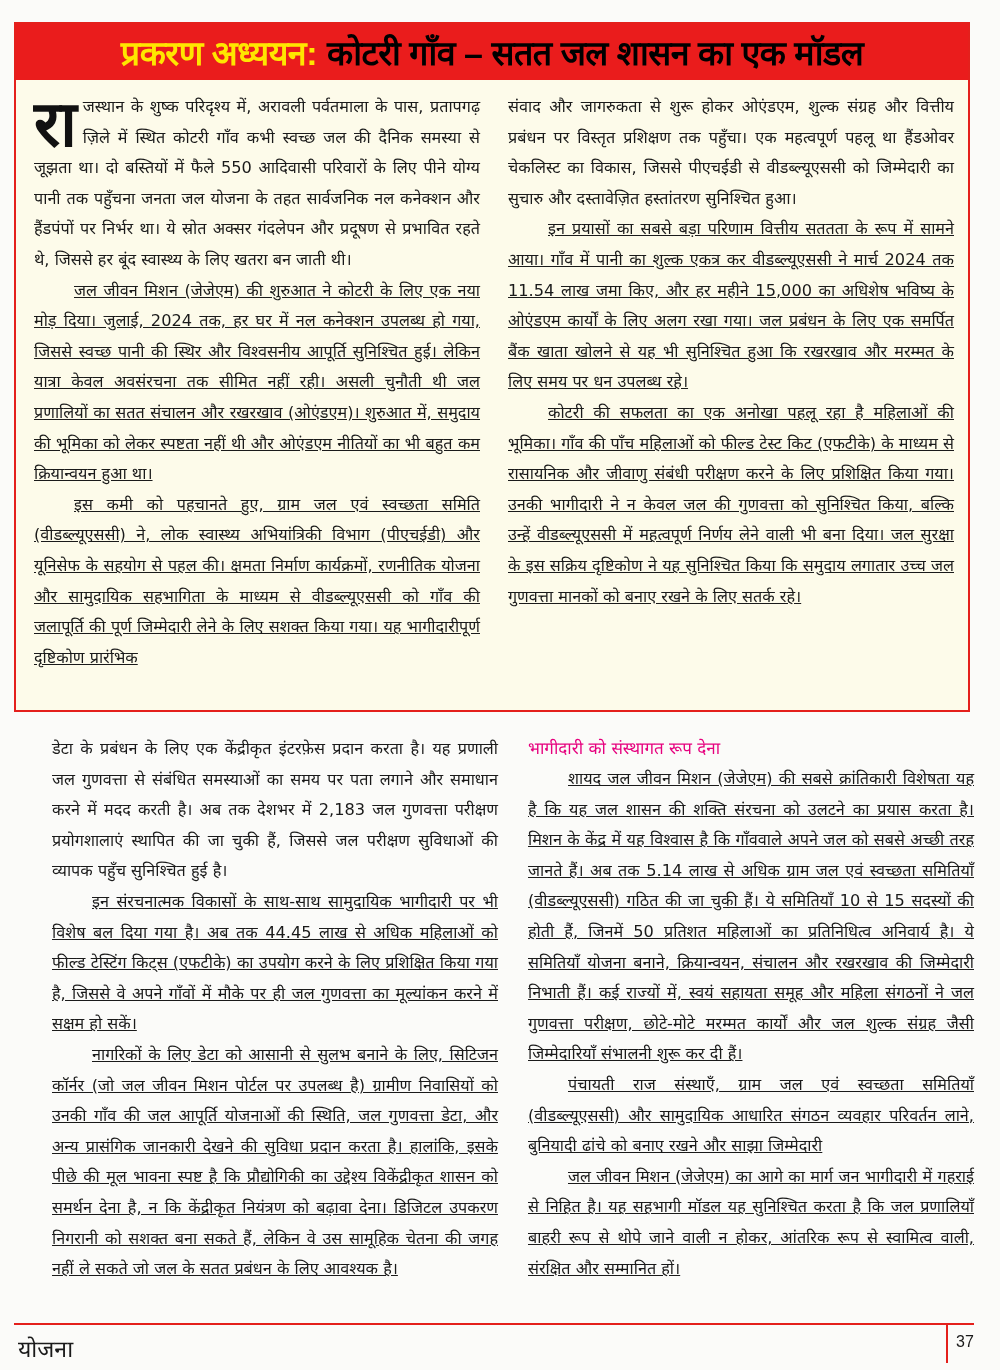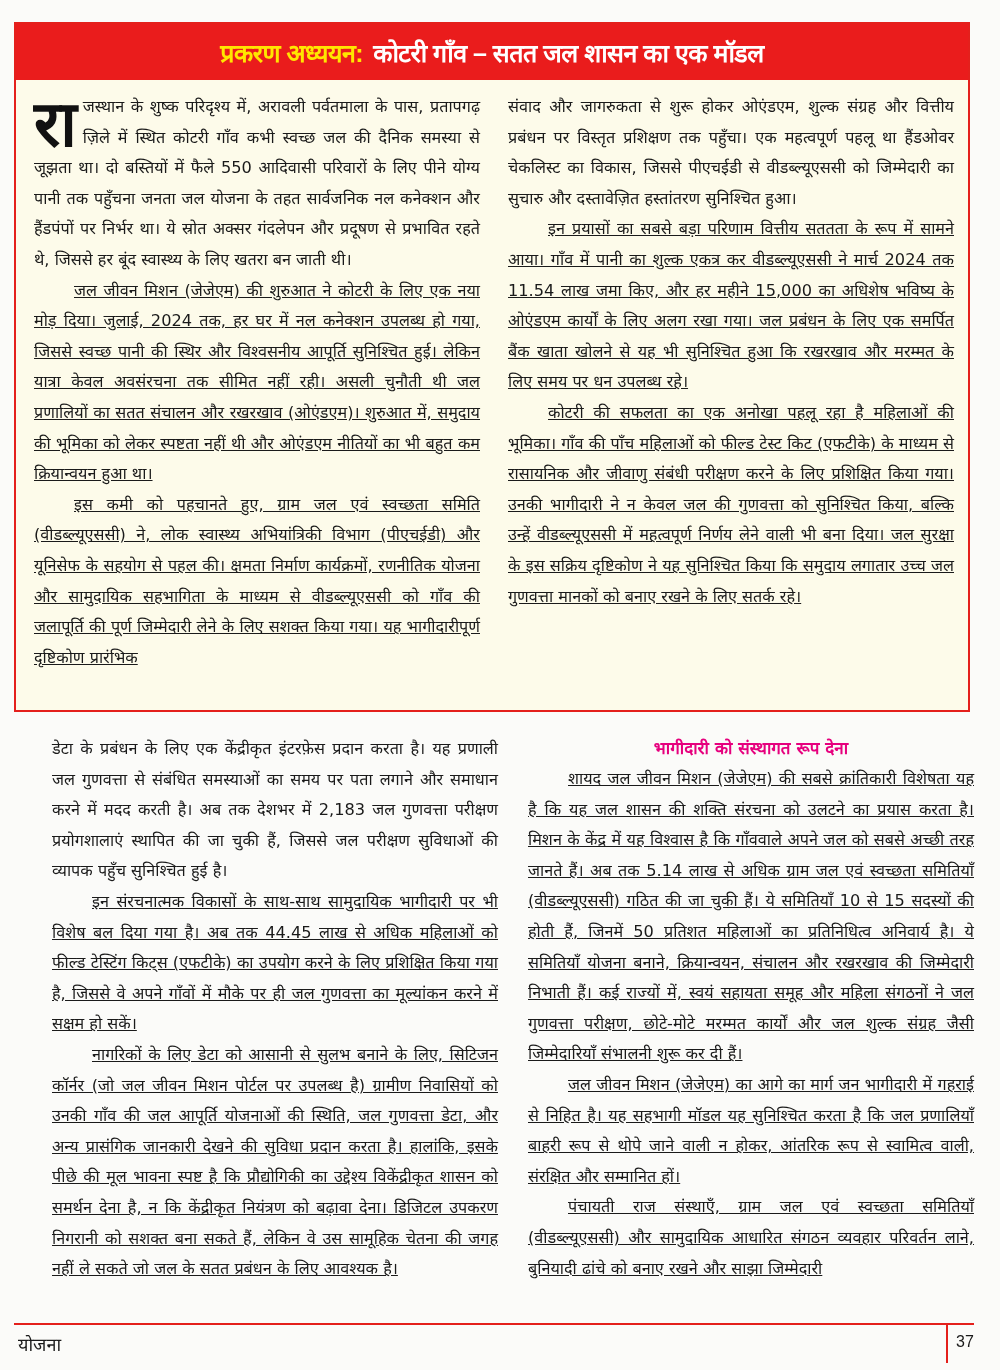--- a/index.html
+++ b/index.html
@@ -6,42 +6,42 @@
   body {
     width:1000px; height:1370px; background:#fbfbf9; position:relative; overflow:hidden;
     font-family:"DejaVu Sans","Liberation Sans",sans-serif; color:#1a1a1a;
   }
   .box {
     position:absolute; left:14px; top:22px; width:956px; height:690px;
     border:2px solid #e4201c; background:#fdfbea; box-sizing:border-box;
   }
   .box-header {
     height:56px; background:#ea1c1c; display:flex; align-items:center; justify-content:center;
-    font-family:"Liberation Sans", sans-serif; font-weight:bold; font-size:25px; letter-spacing:-0.5px;
+    font-family:"Liberation Sans", sans-serif; font-weight:bold; font-size:34px; letter-spacing:-0.5px;
   }
   .box-header .kicker { color:#ffe600; }
-  .box-header .title { color:#ffffff; margin-left:10px; }
+  .box-header .title { color:#000000; margin-left:10px; }
   .box-cols { position:absolute; top:58px; left:0; right:0; bottom:0; display:flex; }
   .col { flex:1; padding:10px 14px 0 18px; box-sizing:border-box; }
   .col.right { padding-left:14px; }
   p {
     margin:0; font-size:16.2px; line-height:30.6px; text-align:justify; text-align-last:left;
   }
   p.indent { text-indent:40px;text-decoration:underline; }
   .dropcap {
     float:left; font-family:"DejaVu Serif", serif; font-size:64px; line-height:52px;
     font-weight:bold; margin:6px 6px 0 0; color:#111;
   }
   .lower { position:absolute; top:724px; left:0; right:0; height:580px; display:flex;padding-left:32px; }
   .lower .col { padding:10px 14px 0 20px; }
   .lower .col.right { padding-left:16px; padding-right:26px; }
-  .subhead { color:#e6007e; font-size:17px; font-weight:bold; line-height:28px; margin-bottom:2px;text-align:center; }
+  .subhead { color:#e6007e; font-size:17px; font-weight:normal; line-height:28px; margin-bottom:2px; }
   .footer-line { position:absolute; left:14px; right:26px; top:1323px; height:2px; background:#e4201c; }
   .footer-vline { position:absolute; left:946px; top:1323px; width:2px; height:40px; background:#e4201c; }
-  .footer-left { position:absolute; left:18px; top:1332px; font-size:18px; font-family:"Liberation Sans",sans-serif; }
+  .footer-left { position:absolute; left:18px; top:1332px; font-size:23px; font-family:"Liberation Sans",sans-serif; }
   .footer-date { position:absolute; right:64px; top:1373px; font-size:14px; font-family:Liberation Mono, monospace; }
   .footer-page { position:absolute; left:956px; top:1333px; font-size:16px; font-family:"Liberation Sans",sans-serif; }
 </style>
 </head>
 <body>
 
 <div class="box">
   <div class="box-header">
     <span class="kicker">प्रकरण अध्ययन:</span>
     <span class="title">कोटरी गाँव – सतत जल शासन का एक मॉडल</span>
@@ -62,22 +62,22 @@
 
 <div class="lower">
   <div class="col">
     <p>डेटा के प्रबंधन के लिए एक केंद्रीकृत इंटरफ़ेस प्रदान करता है। यह प्रणाली जल गुणवत्ता से संबंधित समस्याओं का समय पर पता लगाने और समाधान करने में मदद करती है। अब तक देशभर में 2,183 जल गुणवत्ता परीक्षण प्रयोगशालाएं स्थापित की जा चुकी हैं, जिससे जल परीक्षण सुविधाओं की व्यापक पहुँच सुनिश्चित हुई है।</p>
     <p class="indent">इन संरचनात्मक विकासों के साथ-साथ सामुदायिक भागीदारी पर भी विशेष बल दिया गया है। अब तक 44.45 लाख से अधिक महिलाओं को फील्ड टेस्टिंग किट्स (एफटीके) का उपयोग करने के लिए प्रशिक्षित किया गया है, जिससे वे अपने गाँवों में मौके पर ही जल गुणवत्ता का मूल्यांकन करने में सक्षम हो सकें।</p>
     <p class="indent">नागरिकों के लिए डेटा को आसानी से सुलभ बनाने के लिए, सिटिजन कॉर्नर (जो जल जीवन मिशन पोर्टल पर उपलब्ध है) ग्रामीण निवासियों को उनकी गाँव की जल आपूर्ति योजनाओं की स्थिति, जल गुणवत्ता डेटा, और अन्य प्रासंगिक जानकारी देखने की सुविधा प्रदान करता है। हालांकि, इसके पीछे की मूल भावना स्पष्ट है कि प्रौद्योगिकी का उद्देश्य विकेंद्रीकृत शासन को समर्थन देना है, न कि केंद्रीकृत नियंत्रण को बढ़ावा देना। डिजिटल उपकरण निगरानी को सशक्त बना सकते हैं, लेकिन वे उस सामूहिक चेतना की जगह नहीं ले सकते जो जल के सतत प्रबंधन के लिए आवश्यक है।</p>
   </div>
   <div class="col right">
     <div class="subhead">भागीदारी को संस्थागत रूप देना</div>
     <p class="indent">शायद जल जीवन मिशन (जेजेएम) की सबसे क्रांतिकारी विशेषता यह है कि यह जल शासन की शक्ति संरचना को उलटने का प्रयास करता है। मिशन के केंद्र में यह विश्वास है कि गाँववाले अपने जल को सबसे अच्छी तरह जानते हैं। अब तक 5.14 लाख से अधिक ग्राम जल एवं स्वच्छता समितियाँ (वीडब्ल्यूएससी) गठित की जा चुकी हैं। ये समितियाँ 10 से 15 सदस्यों की होती हैं, जिनमें 50 प्रतिशत महिलाओं का प्रतिनिधित्व अनिवार्य है। ये समितियाँ योजना बनाने, क्रियान्वयन, संचालन और रखरखाव की जिम्मेदारी निभाती हैं। कई राज्यों में, स्वयं सहायता समूह और महिला संगठनों ने जल गुणवत्ता परीक्षण, छोटे-मोटे मरम्मत कार्यों और जल शुल्क संग्रह जैसी जिम्मेदारियाँ संभालनी शुरू कर दी हैं।</p>
+    <p class="indent">पंचायती राज संस्थाएँ, ग्राम जल एवं स्वच्छता समितियाँ (वीडब्ल्यूएससी) और सामुदायिक आधारित संगठन व्यवहार परिवर्तन लाने, बुनियादी ढांचे को बनाए रखने और साझा जिम्मेदारी</p>
     <p class="indent">जल जीवन मिशन (जेजेएम) का आगे का मार्ग जन भागीदारी में गहराई से निहित है। यह सहभागी मॉडल यह सुनिश्चित करता है कि जल प्रणालियाँ बाहरी रूप से थोपे जाने वाली न होकर, आंतरिक रूप से स्वामित्व वाली, संरक्षित और सम्मानित हों।</p>
-    <p class="indent">पंचायती राज संस्थाएँ, ग्राम जल एवं स्वच्छता समितियाँ (वीडब्ल्यूएससी) और सामुदायिक आधारित संगठन व्यवहार परिवर्तन लाने, बुनियादी ढांचे को बनाए रखने और साझा जिम्मेदारी</p>
   </div>
 </div>
 
 <div class="footer-line"></div>
 <div class="footer-vline"></div>
 <div class="footer-left">योजना</div>
 <div class="footer-date">सितम्बर 2025</div>
 <div class="footer-page">37</div>
 
 </body></html>

